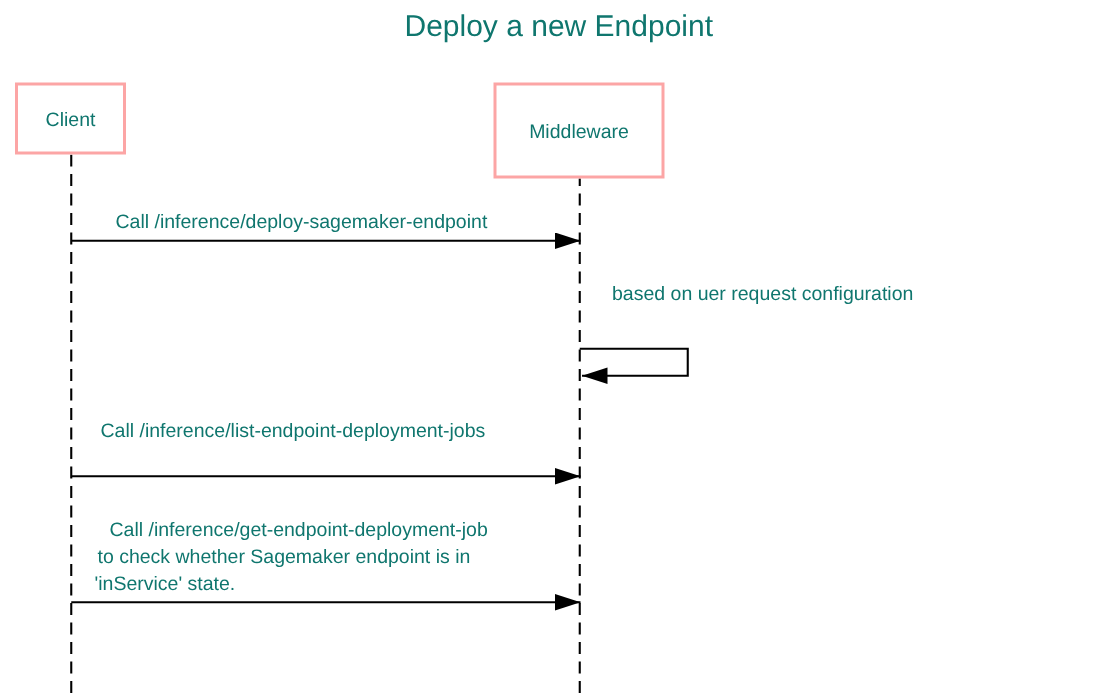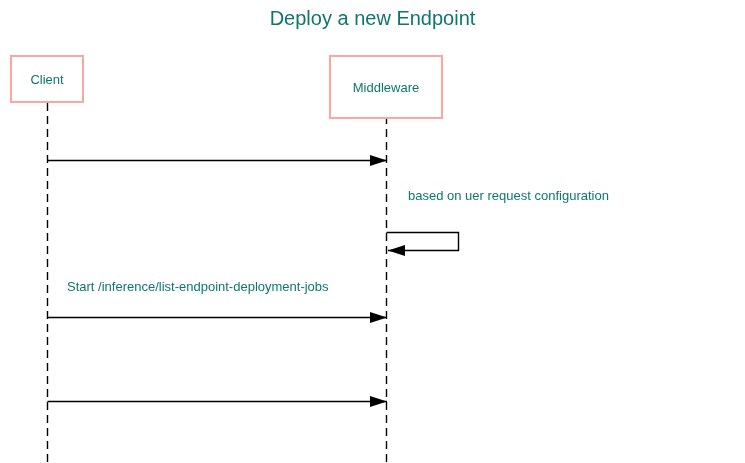--- a/index.html
+++ b/index.html
@@ -86,23 +86,31 @@
   </svg>
 
   <div class="actor actor-client">
     <span>Client</span>
   </div>
 
   <div class="actor actor-middleware">
     <span>Middleware</span>
   </div>
 
+  <div class="label msg1">
+    <div class="line">Call /inference/deploy-sagemaker-endpoint</div>
+  </div>
 
   <div class="label self-label">
     <div class="line">based on uer request configuration</div>
   </div>
 
   <div class="label msg2">
-    <div class="line">Start /inference/list-endpoint-deployment-jobs</div>
+    <div class="line">Call /inference/list-endpoint-deployment-jobs</div>
   </div>
 
+  <div class="label msg3">
+    <div class="line">Call /inference/get-endpoint-deployment-job</div>
+    <div class="line">to check whether Sagemaker endpoint is in</div>
+    <div class="line">'inService' state.</div>
+  </div>
 
 </div>
 
 </body></html>

